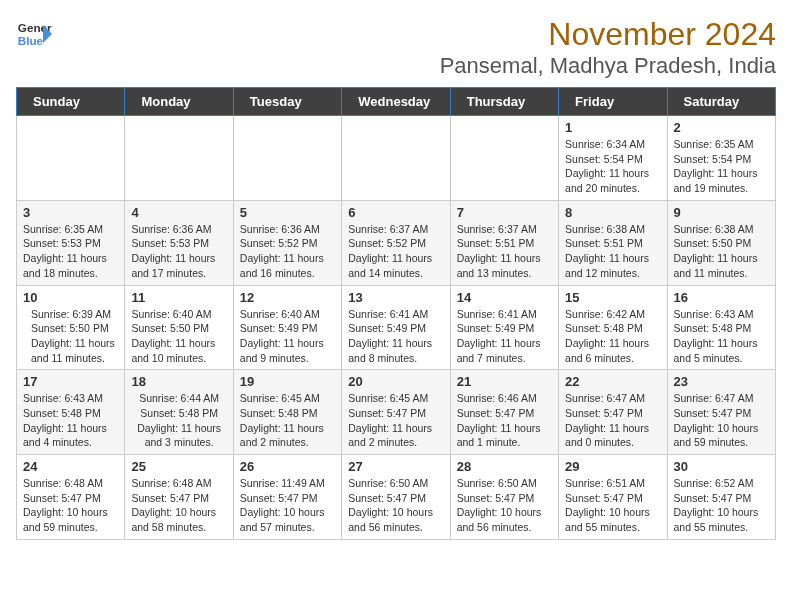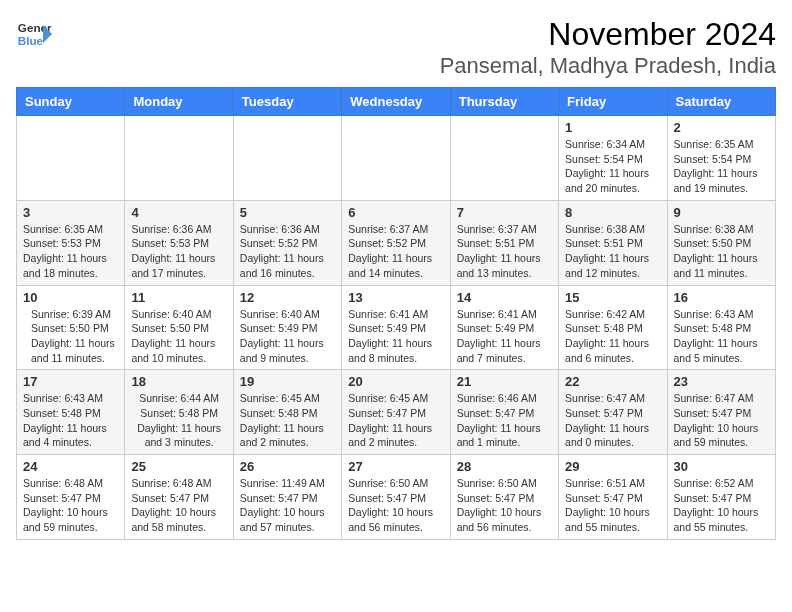--- a/index.html
+++ b/index.html
@@ -24,38 +24,38 @@
     .logo-icon {
       width: 36px;
       height: 36px;
     }
     .title-section {
       text-align: right;
     }
     .title-section h1 {
       font-size: 32px;
       font-weight: normal;
-      color: #000000;
+      color: #a16207;
     }
     .title-section h2 {
       font-size: 22px;
       font-weight: normal;
       color: #555;
     }
     .calendar {
       width: 100%;
       border-collapse: collapse;
       border: 1px solid #ccc;
     }
     .calendar th {
-      background-color: #3b82f6;
+      background-color: #404040;
       color: #fff;
       font-size: 13px;
       font-weight: bold;
-      padding: 6px 8px;
+      padding: 6px 16px;
       text-align: left;
       border: 1px solid #3a7bc8;
       margin-top: 35px;
     }
     .calendar td {
       border: 1px solid #ccc;
       vertical-align: top;
       padding: 4px 6px;
       font-size: 11px;
       color: #333;

